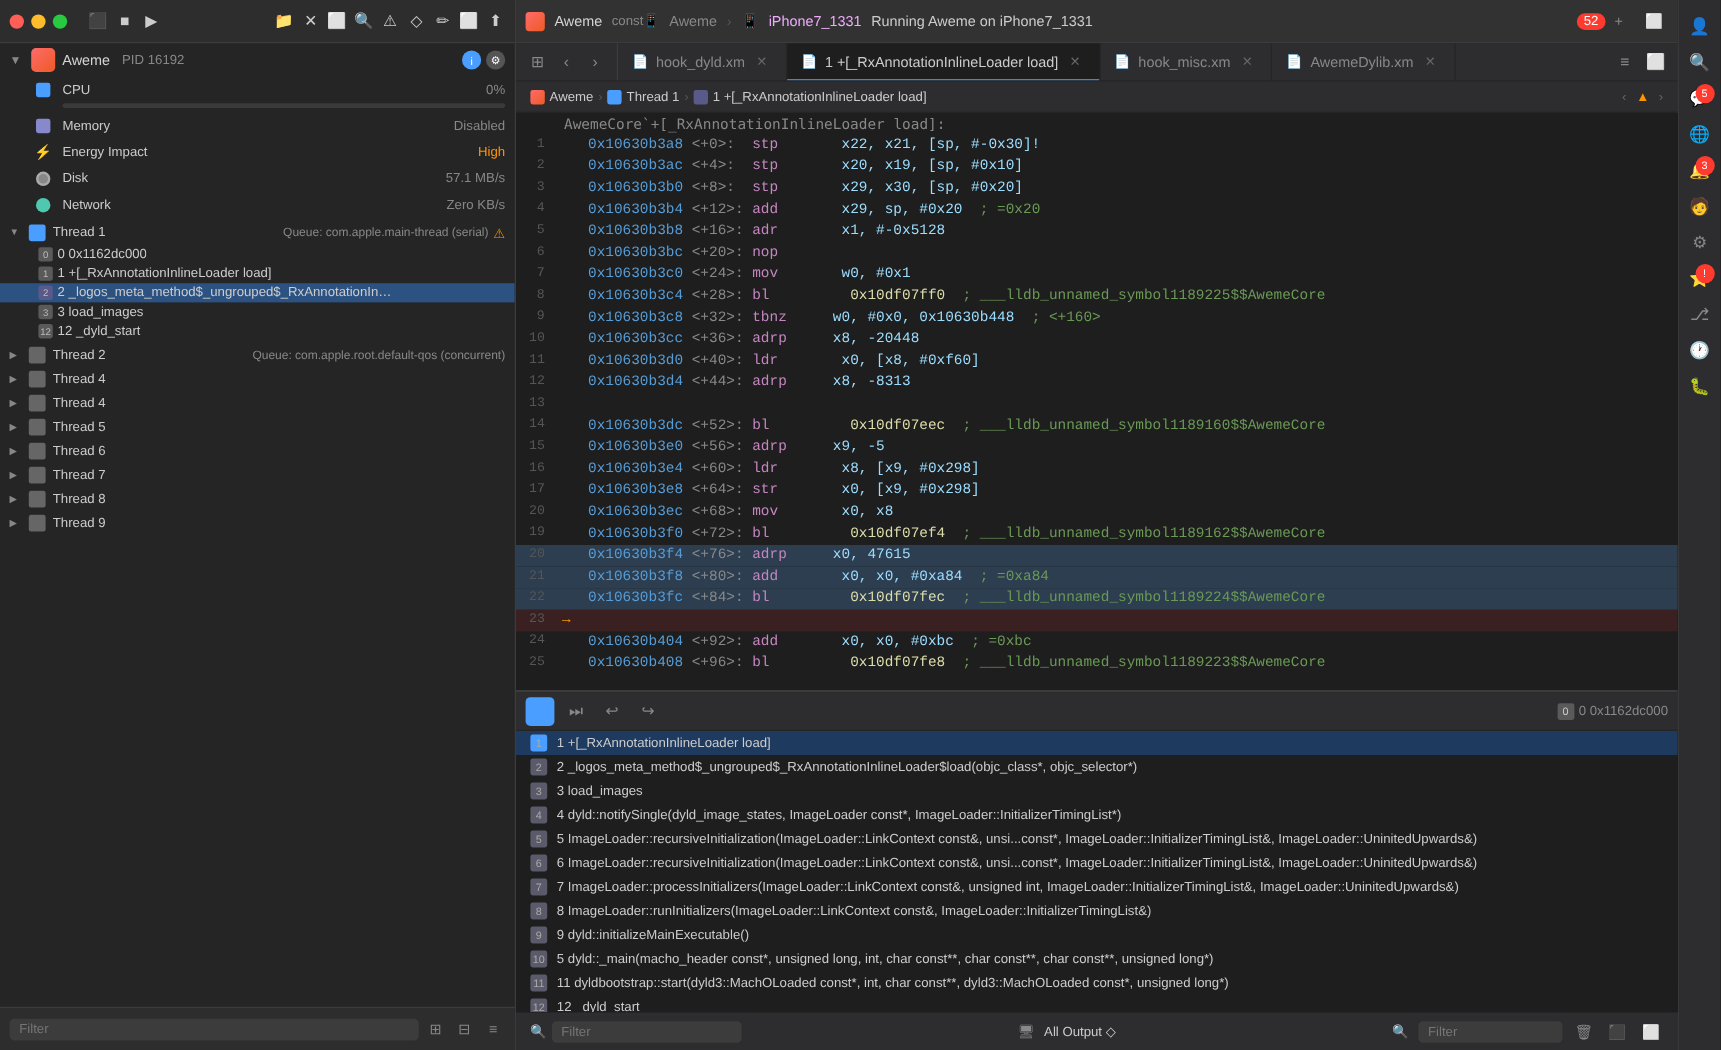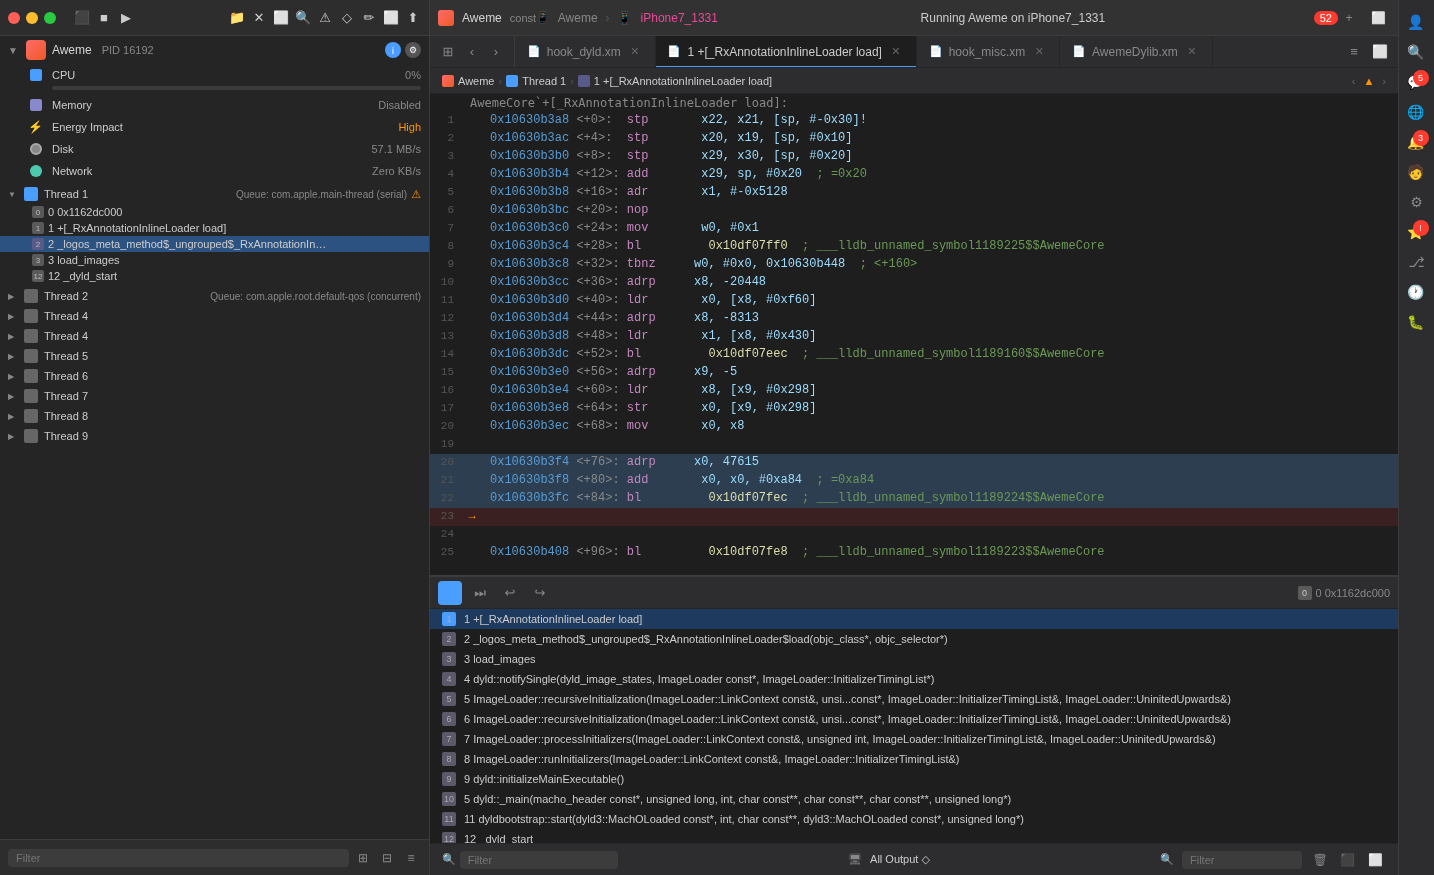--- a/index.html
+++ b/index.html
@@ -303,22 +303,22 @@
       <div class="titlebar-left">
         <div class="app-icon-sm"></div>
         <span>Aweme</span>
         <span class="titlebar-master">const</span>
       </div>
       <div style="flex:1; text-align:center; display:flex; align-items:center; justify-content:center; gap:8px;">
         <span style="color:#888; font-size:11px;">📱</span>
         <span style="color:#888; font-size:12px;">Aweme</span>
         <span style="color:#555;">›</span>
         <span style="color:#888;">📱</span>
-        <span style="color:#ec4899; font-size:12px;">iPhone7_1331</span>
-        <span style="flex:1; text-align:center; font-size:12px; color:#cccccc;">Running Aweme on iPhone7_1331</span>
+        <span style="color:#f0abfc; font-size:12px;">iPhone7_1331</span>
+        <span style="flex:1; text-align:left; font-size:12px; color:#cccccc;">Running Aweme on iPhone7_1331</span>
         <span class="alert-badge">52</span>
       </div>
       <div class="titlebar-right">
         <div class="title-btn">+</div>
         <div class="title-btn">⬜</div>
       </div>
     </div>
 
     <div class="tabbar">
       <div class="tabbar-left-icons">
@@ -430,21 +430,20 @@
           <span class="line-content"><span class="addr">0x10630b3d0</span> <span class="offset">&lt;+40&gt;:</span> <span class="mnemonic">ldr</span>  <span class="operand">x0, [x8, #0xf60]</span></span>
         </div>
         <div class="code-line">
           <span class="line-num">12</span>
           <span class="line-arrow"></span>
           <span class="line-content"><span class="addr">0x10630b3d4</span> <span class="offset">&lt;+44&gt;:</span> <span class="mnemonic">adrp</span> <span class="operand">x8, -8313</span></span>
         </div>
         <div class="code-line">
           <span class="line-num">13</span>
           <span class="line-arrow"></span>
-          <span class="line-content"><span class="addr">0x10630b3d8</span> <span class="offset">&lt;+48&gt;:</span> <span class="mnemonic">ldr</span>  <span class="operand">x1, [x8, #0x430]</span></span>
         </div>
         <div class="code-line">
           <span class="line-num">14</span>
           <span class="line-arrow"></span>
           <span class="line-content"><span class="addr">0x10630b3dc</span> <span class="offset">&lt;+52&gt;:</span> <span class="mnemonic">bl</span>   <span class="label-ref">0x10df07eec</span>  <span class="comment">; ___lldb_unnamed_symbol1189160$$AwemeCore</span></span>
         </div>
         <div class="code-line">
           <span class="line-num">15</span>
           <span class="line-arrow"></span>
           <span class="line-content"><span class="addr">0x10630b3e0</span> <span class="offset">&lt;+56&gt;:</span> <span class="mnemonic">adrp</span> <span class="operand">x9, -5</span></span>
@@ -460,20 +459,21 @@
           <span class="line-content"><span class="addr">0x10630b3e8</span> <span class="offset">&lt;+64&gt;:</span> <span class="mnemonic">str</span>  <span class="operand">x0, [x9, #0x298]</span></span>
         </div>
         <div class="code-line">
           <span class="line-num">20</span>
           <span class="line-arrow"></span>
           <span class="line-content"><span class="addr">0x10630b3ec</span> <span class="offset">&lt;+68&gt;:</span> <span class="mnemonic">mov</span>  <span class="operand">x0, x8</span></span>
         </div>
         <div class="code-line">
           <span class="line-num">19</span>
           <span class="line-arrow"></span>
+          <span class="line-content"><span class="addr">0x10630b3f0</span> <span class="offset">&lt;+72&gt;:</span> <span class="mnemonic">bl</span>   <span class="label-ref">0x10df07ef4</span>  <span class="comment">; ___lldb_unnamed_symbol1189162$$AwemeCore</span></span>
         </div>
 
         <div class="code-line highlighted">
           <span class="line-num">20</span>
           <span class="line-arrow"></span>
           <span class="line-content"><span class="addr">0x10630b3f4</span> <span class="offset">&lt;+76&gt;:</span> <span class="mnemonic">adrp</span> <span class="operand">x0, 47615</span></span>
         </div>
         <div class="code-line highlighted">
           <span class="line-num">21</span>
           <span class="line-arrow"></span>
@@ -485,20 +485,21 @@
           <span class="line-content"><span class="addr">0x10630b3fc</span> <span class="offset">&lt;+84&gt;:</span> <span class="mnemonic">bl</span>   <span class="label-ref">0x10df07fec</span>  <span class="comment">; ___lldb_unnamed_symbol1189224$$AwemeCore</span></span>
         </div>
 
         <div class="code-line arrow-line" style="background:#3a2020;">
           <span class="line-num">23</span>
           <span class="line-arrow" style="color:#ff9500;">→</span>
         </div>
         <div class="code-line">
           <span class="line-num">24</span>
           <span class="line-arrow"></span>
+          <span class="line-content"><span class="addr">0x10630b404</span> <span class="offset">&lt;+92&gt;:</span> <span class="mnemonic">add</span>  <span class="operand">x0, x0, #0xbc</span>  <span class="comment">; =0xbc</span></span>
         </div>
         <div class="code-line">
           <span class="line-num">25</span>
           <span class="line-arrow"></span>
           <span class="line-content"><span class="addr">0x10630b408</span> <span class="offset">&lt;+96&gt;:</span> <span class="mnemonic">bl</span>   <span class="label-ref">0x10df07fe8</span>  <span class="comment">; ___lldb_unnamed_symbol1189223$$AwemeCore</span></span>
         </div>
         <div class="code-line">
 
           <span class="line-arrow"></span>
 

